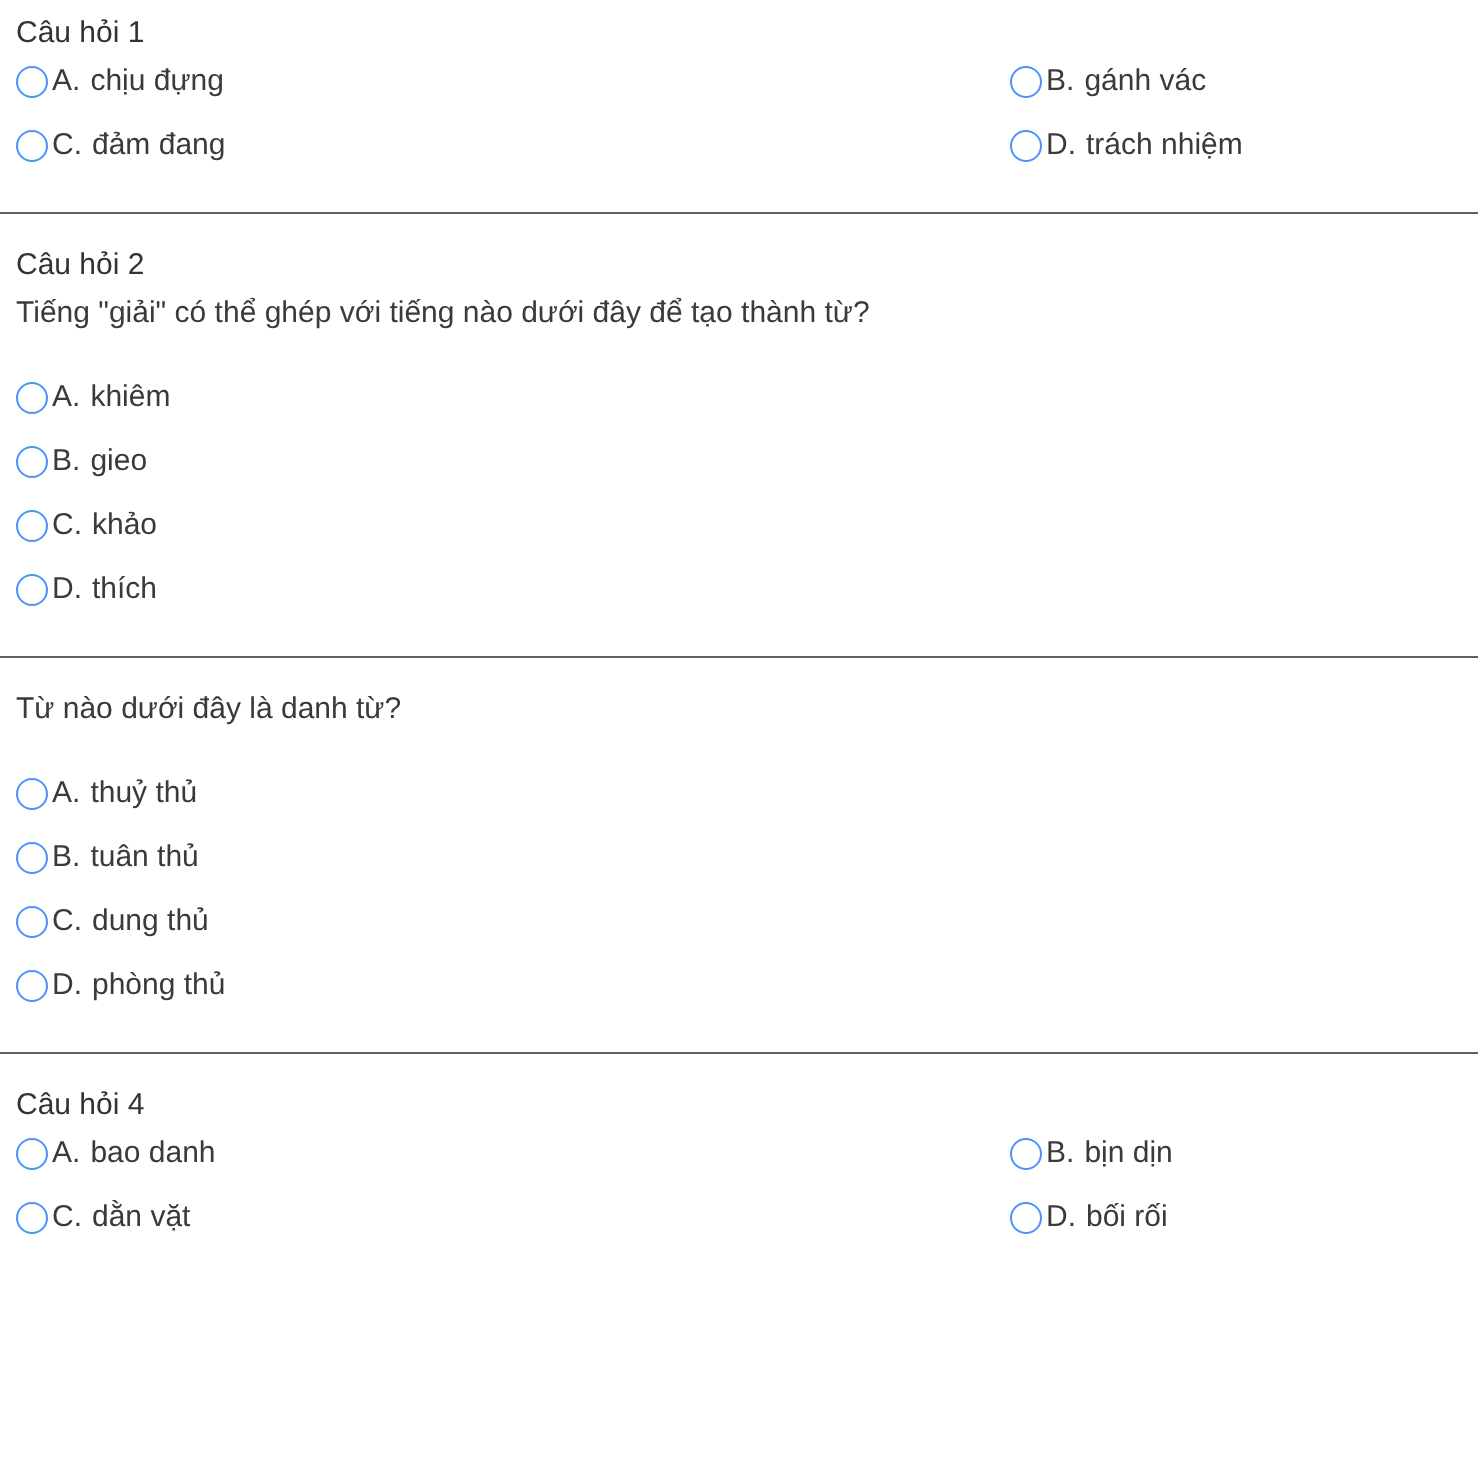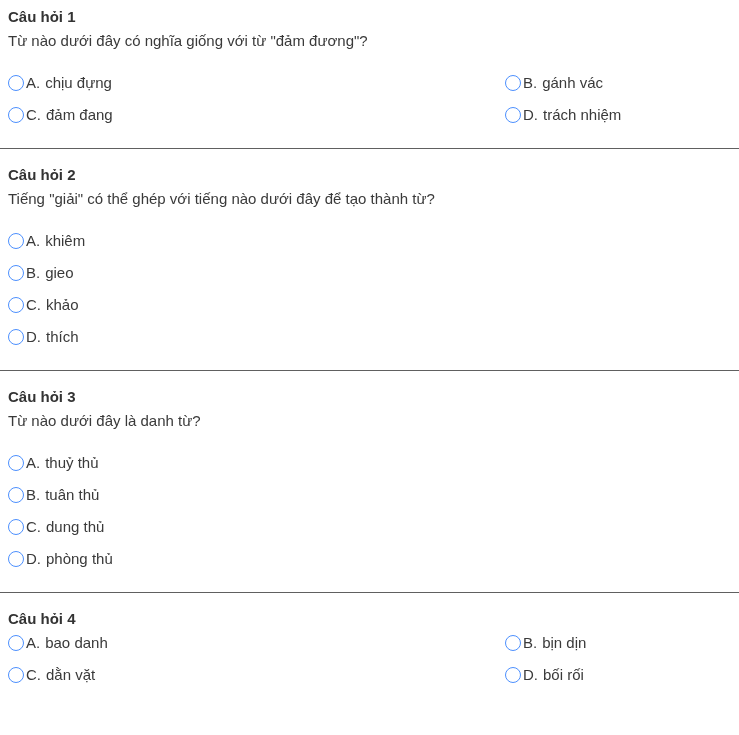--- a/index.html
+++ b/index.html
@@ -7,21 +7,21 @@
     background: #ffffff;
     font-family: "Liberation Sans", sans-serif;
     color: #3a3a3a;
     width: 739px;
   }
   .quiz { width: 739px; }
   .question { padding: 17px 8px 24px 8px; }
   .question.first { padding-top: 8px; }
   .q-title {
     font-size: 15px;
-    font-weight: bold;
+    font-weight: normal;
     color: #333333;
     line-height: 18px;
     margin-bottom: 6px;
   }
   .q-text {
     font-size: 15px;
     color: #3a3a3a;
     line-height: 18px;
     margin-bottom: 24px;
   }
@@ -61,21 +61,20 @@
     width: 739px;
   }
 </style>
 </head>
 <body>
 
 <div class="quiz">
 
   <section class="question first">
     <h3 class="q-title">Câu hỏi 1</h3>
-    <p class="q-text">Từ nào dưới đây có nghĩa giống với từ "đảm đương"?</p>
     <div class="options two-col">
       <label class="option">
         <span class="radio"></span>
         <span class="opt-label">A.</span>
         <span class="opt-text">chịu đựng</span>
       </label>
       <label class="option">
         <span class="radio"></span>
         <span class="opt-label">B.</span>
         <span class="opt-text">gánh vác</span>
@@ -116,21 +115,20 @@
       <label class="option">
         <span class="radio"></span>
         <span class="opt-label">D.</span>
         <span class="opt-text">thích</span>
       </label>
     </div>
   </section>
   <hr class="divider">
 
   <section class="question">
-    <h3 class="q-title">Câu hỏi 3</h3>
     <p class="q-text">Từ nào dưới đây là danh từ?</p>
     <div class="options one-col">
       <label class="option">
         <span class="radio"></span>
         <span class="opt-label">A.</span>
         <span class="opt-text">thuỷ thủ</span>
       </label>
       <label class="option">
         <span class="radio"></span>
         <span class="opt-label">B.</span>

